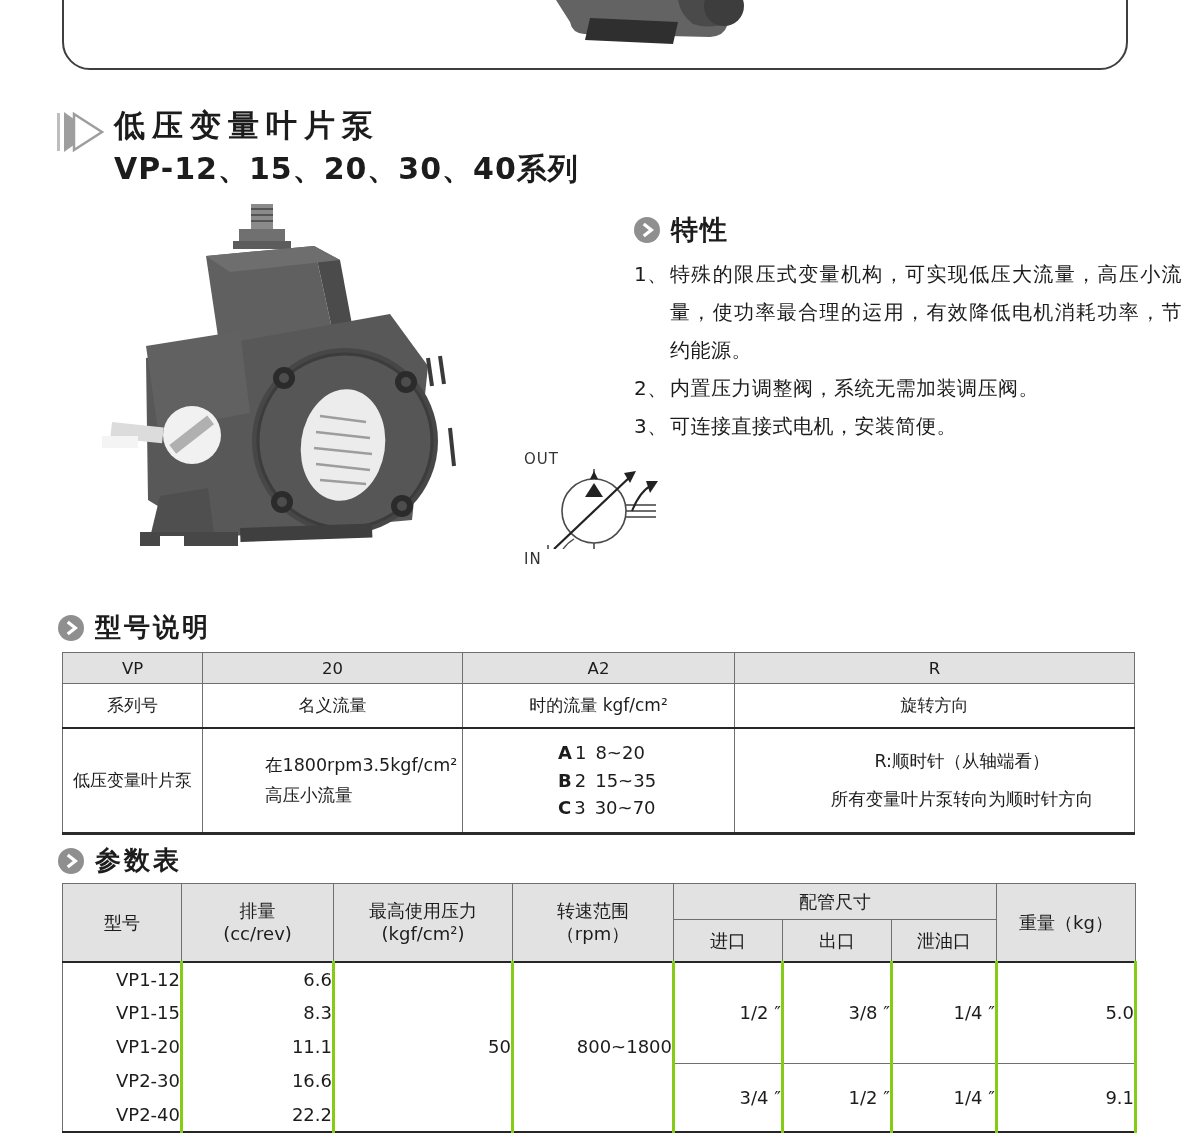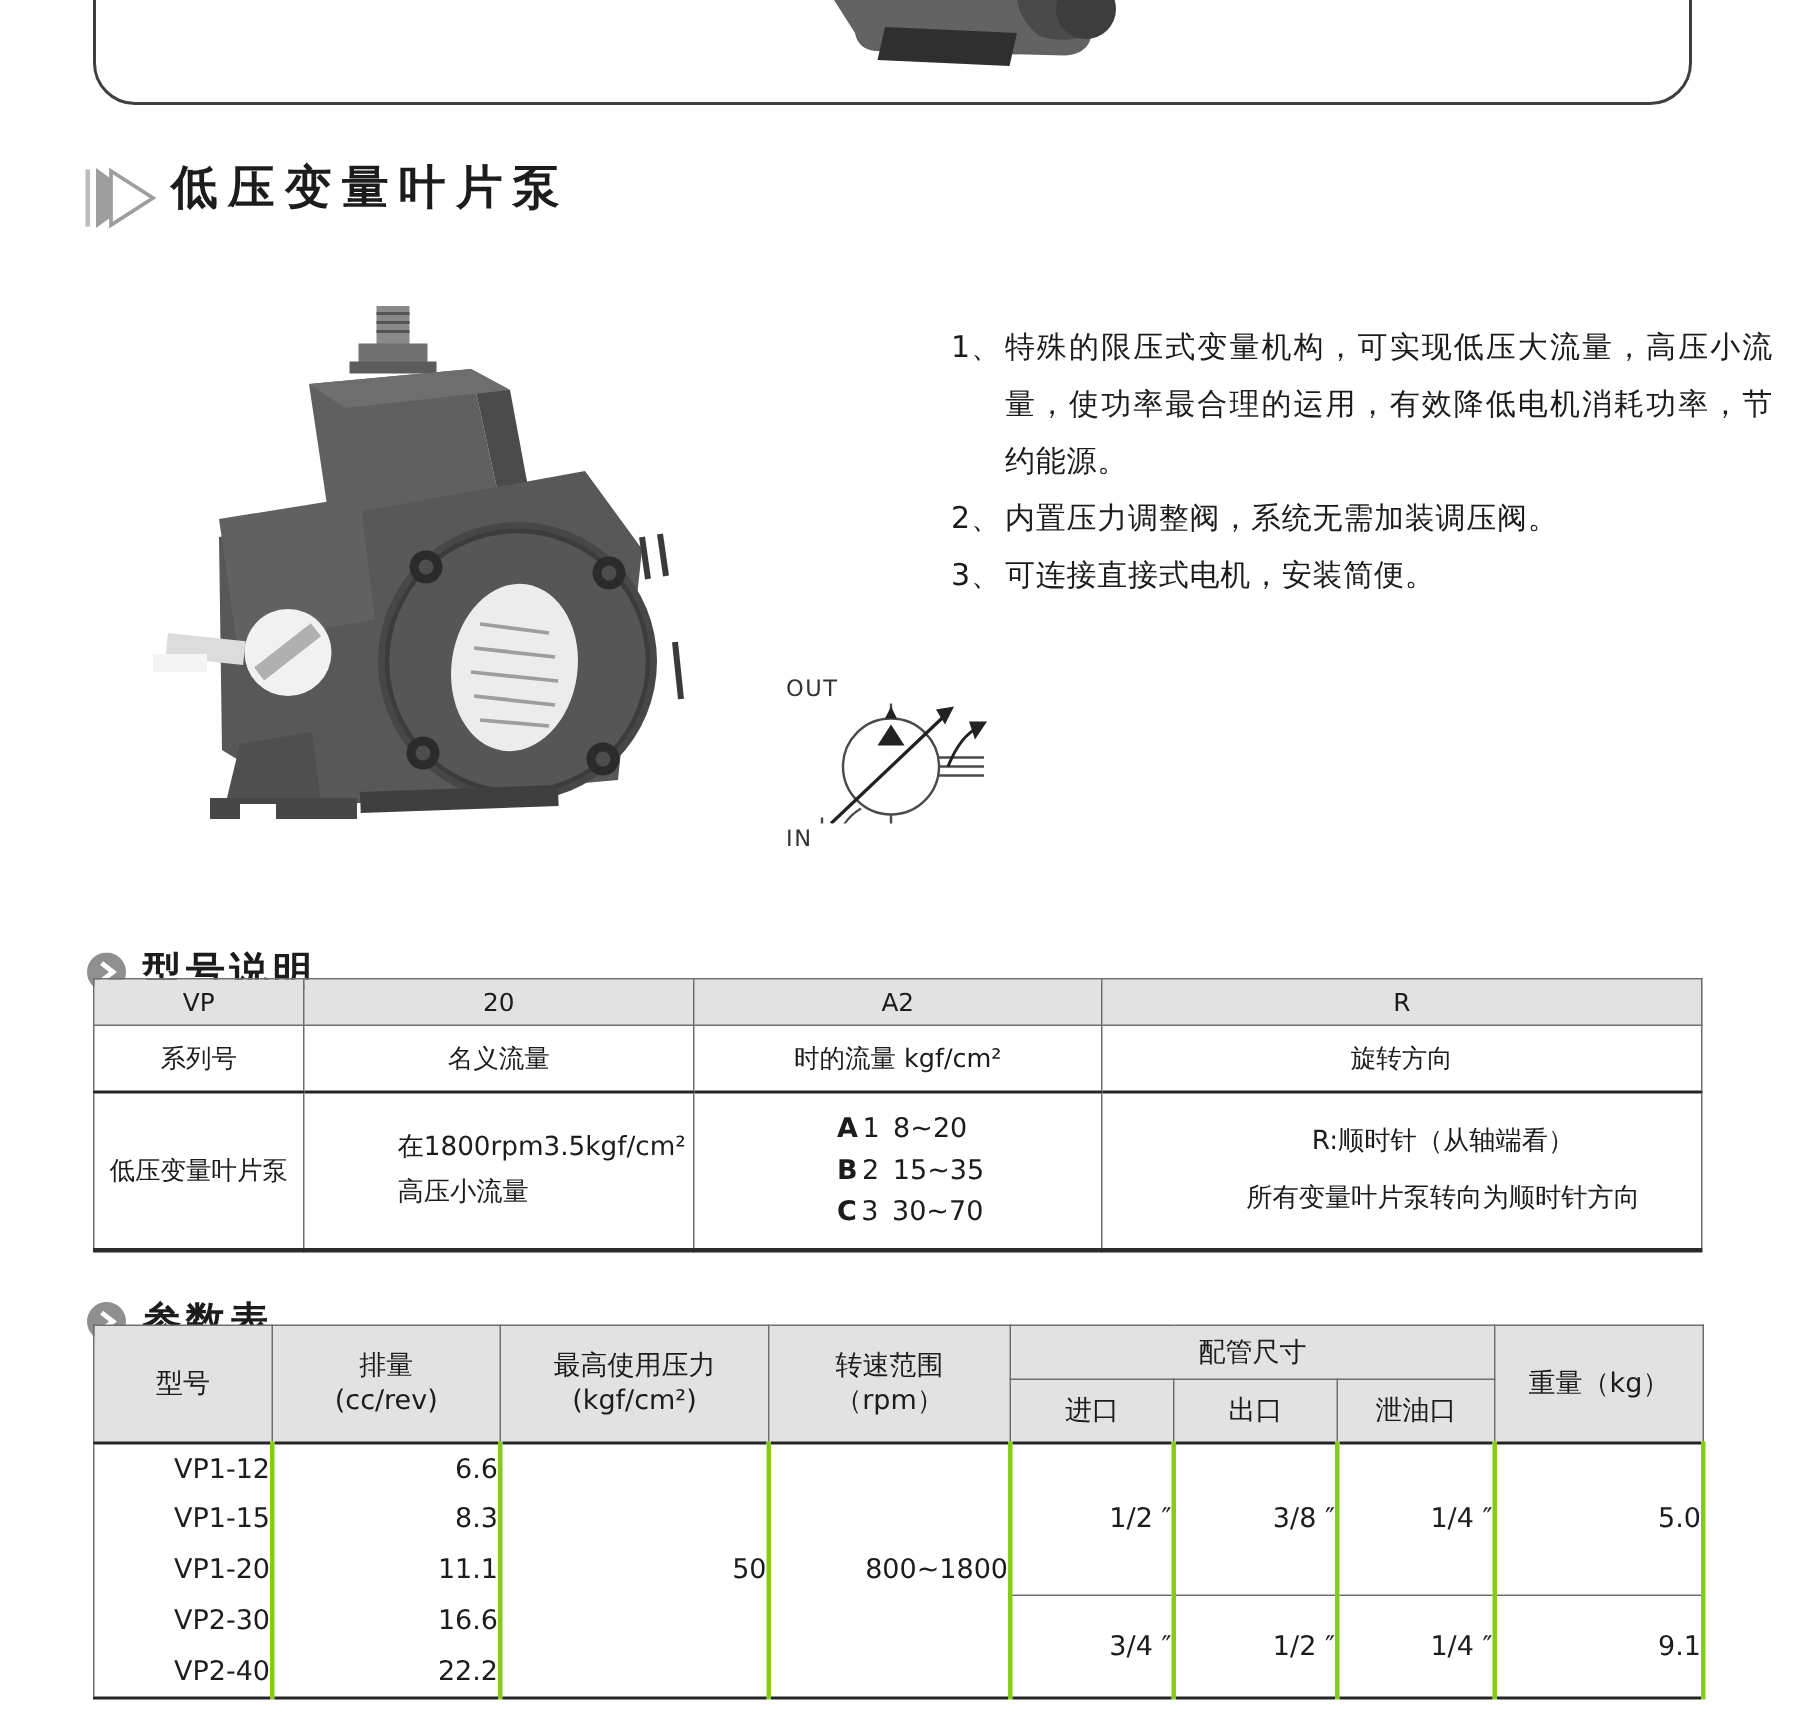--- a/index.html
+++ b/index.html
@@ -16,21 +16,21 @@
   .top-fragment{position:absolute;left:528px;top:0;width:232px;height:52px;}
   
   .title-block{position:absolute;left:56px;top:103px;display:flex;align-items:flex-start;}
   .title-icon{width:52px;height:46px;margin-top:6px;}
   .title-text{margin-left:6px;}
   .title-l1{font-size:31px;font-weight:bold;letter-spacing:7px;line-height:44px;}
   .title-l2{font-size:30px;font-weight:bold;letter-spacing:1px;line-height:44px;}
   
   .pump-photo{position:absolute;left:88px;top:198px;width:436px;height:348px;}
   
-  .sec-head{position:absolute;display:flex;align-items:center;margin-top:20px;}
+  .sec-head{position:absolute;display:flex;align-items:center;}
   .sec-head .circ{width:26px;height:26px;margin-right:11px;flex:0 0 auto;}
   .sec-head .sec-title{font-size:26px;font-weight:bold;letter-spacing:3px;}
   
   .features{position:absolute;left:634px;top:212px;width:560px;}
   .feat-head{display:flex;align-items:center;margin-bottom:7px;}
   .feat-head .circ{width:26px;height:26px;margin-right:11px;}
   .feat-head .sec-title{font-size:27px;font-weight:bold;letter-spacing:2px;}
   .feat-item{display:flex;font-size:20px;line-height:38px;letter-spacing:0.5px;}
   .feat-num{flex:0 0 36px;}
   .feat-text{width:512px;text-align:justify;}
@@ -75,20 +75,21 @@
 </svg>
 
 <div class="title-block">
   <svg class="title-icon" viewBox="0 0 52 46">
     <rect x="1" y="4" width="3" height="38" fill="#bdbdbd"></rect>
     <polygon points="8,3 36,23 8,43" fill="#9e9e9e"></polygon>
     <polygon points="18,5 46,23 18,41" fill="#ffffff" stroke="#9e9e9e" stroke-width="2.5"></polygon>
   </svg>
   <div class="title-text">
     <div class="title-l1">低压变量叶片泵</div>
+    <div class="title-l2">VP-12、15、20、30、40系列</div>
   </div>
 </div>
 
 <svg class="pump-photo" viewBox="0 0 436 348">
 
   <rect x="163" y="6" width="22" height="27" fill="#8a8a8a"></rect>
   <line x1="163" y1="11" x2="185" y2="11" stroke="#555" stroke-width="2"></line>
   <line x1="163" y1="17" x2="185" y2="17" stroke="#555" stroke-width="2"></line>
   <line x1="163" y1="23" x2="185" y2="23" stroke="#555" stroke-width="2"></line>
   <rect x="151" y="31" width="46" height="13" fill="#707070"></rect>
@@ -133,20 +134,27 @@
   <g stroke="#3a3a3a" stroke-width="4">
     <line x1="340" y1="160" x2="344" y2="188"></line>
     <line x1="352" y1="158" x2="356" y2="186"></line>
     <line x1="362" y1="230" x2="366" y2="268"></line>
   </g>
 
   <rect x="152" y="330" width="132" height="14" fill="#3f3f3f" transform="rotate(-2 152 330)"></rect>
 </svg>
 
 <div class="features">
+  <div class="feat-head">
+    <svg class="circ" viewBox="0 0 24 24">
+      <circle cx="12" cy="12" r="12" fill="#8f8f8f"></circle>
+      <polyline points="9,6.5 16,12 9,17.5" fill="none" stroke="#ffffff" stroke-width="3"></polyline>
+    </svg>
+    <span class="sec-title">特性</span>
+  </div>
   <div class="feat-item">
     <span class="feat-num">1、</span>
     <span class="feat-text">特殊的限压式变量机构，可实现低压大流量，高压小流量，使功率最合理的运用，有效降低电机消耗功率，节约能源。</span>
   </div>
   <div class="feat-item">
     <span class="feat-num">2、</span>
     <span class="feat-text">内置压力调整阀，系统无需加装调压阀。</span>
   </div>
   <div class="feat-item">
     <span class="feat-num">3、</span>

